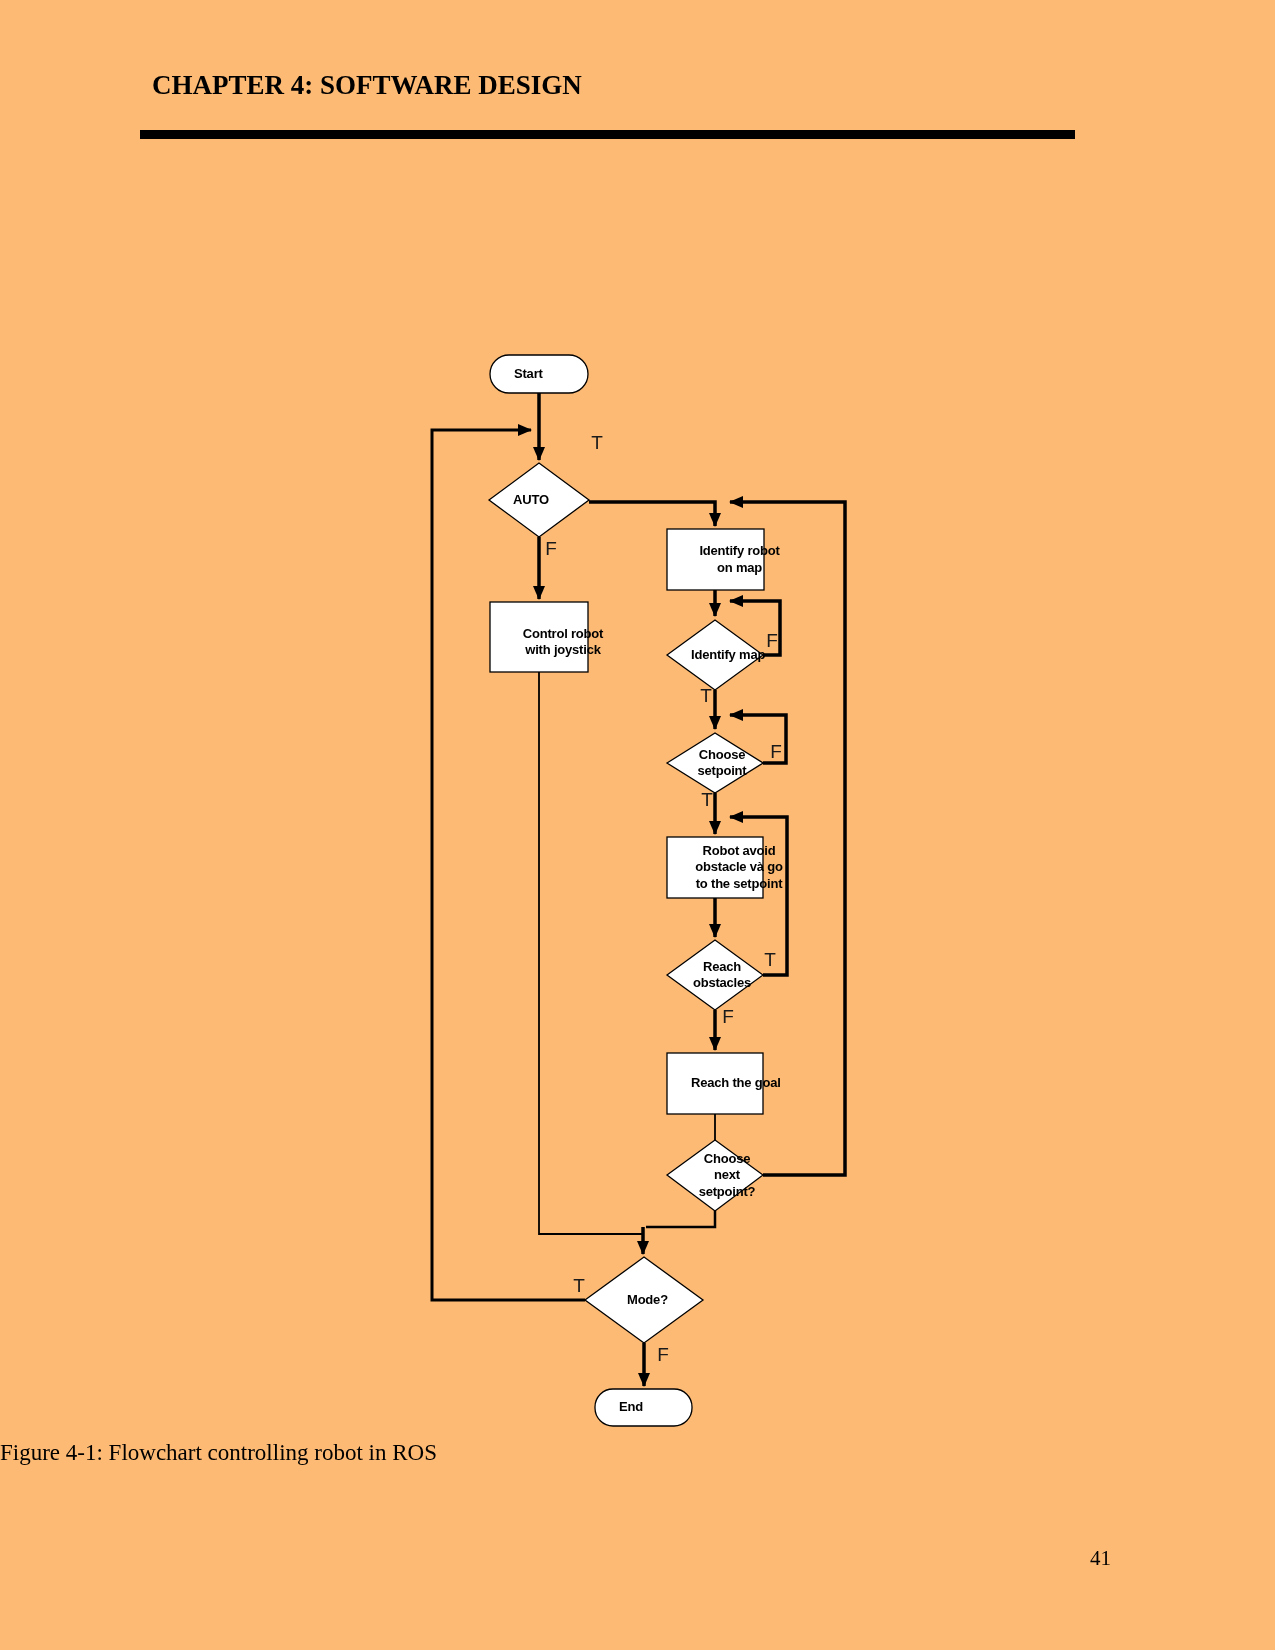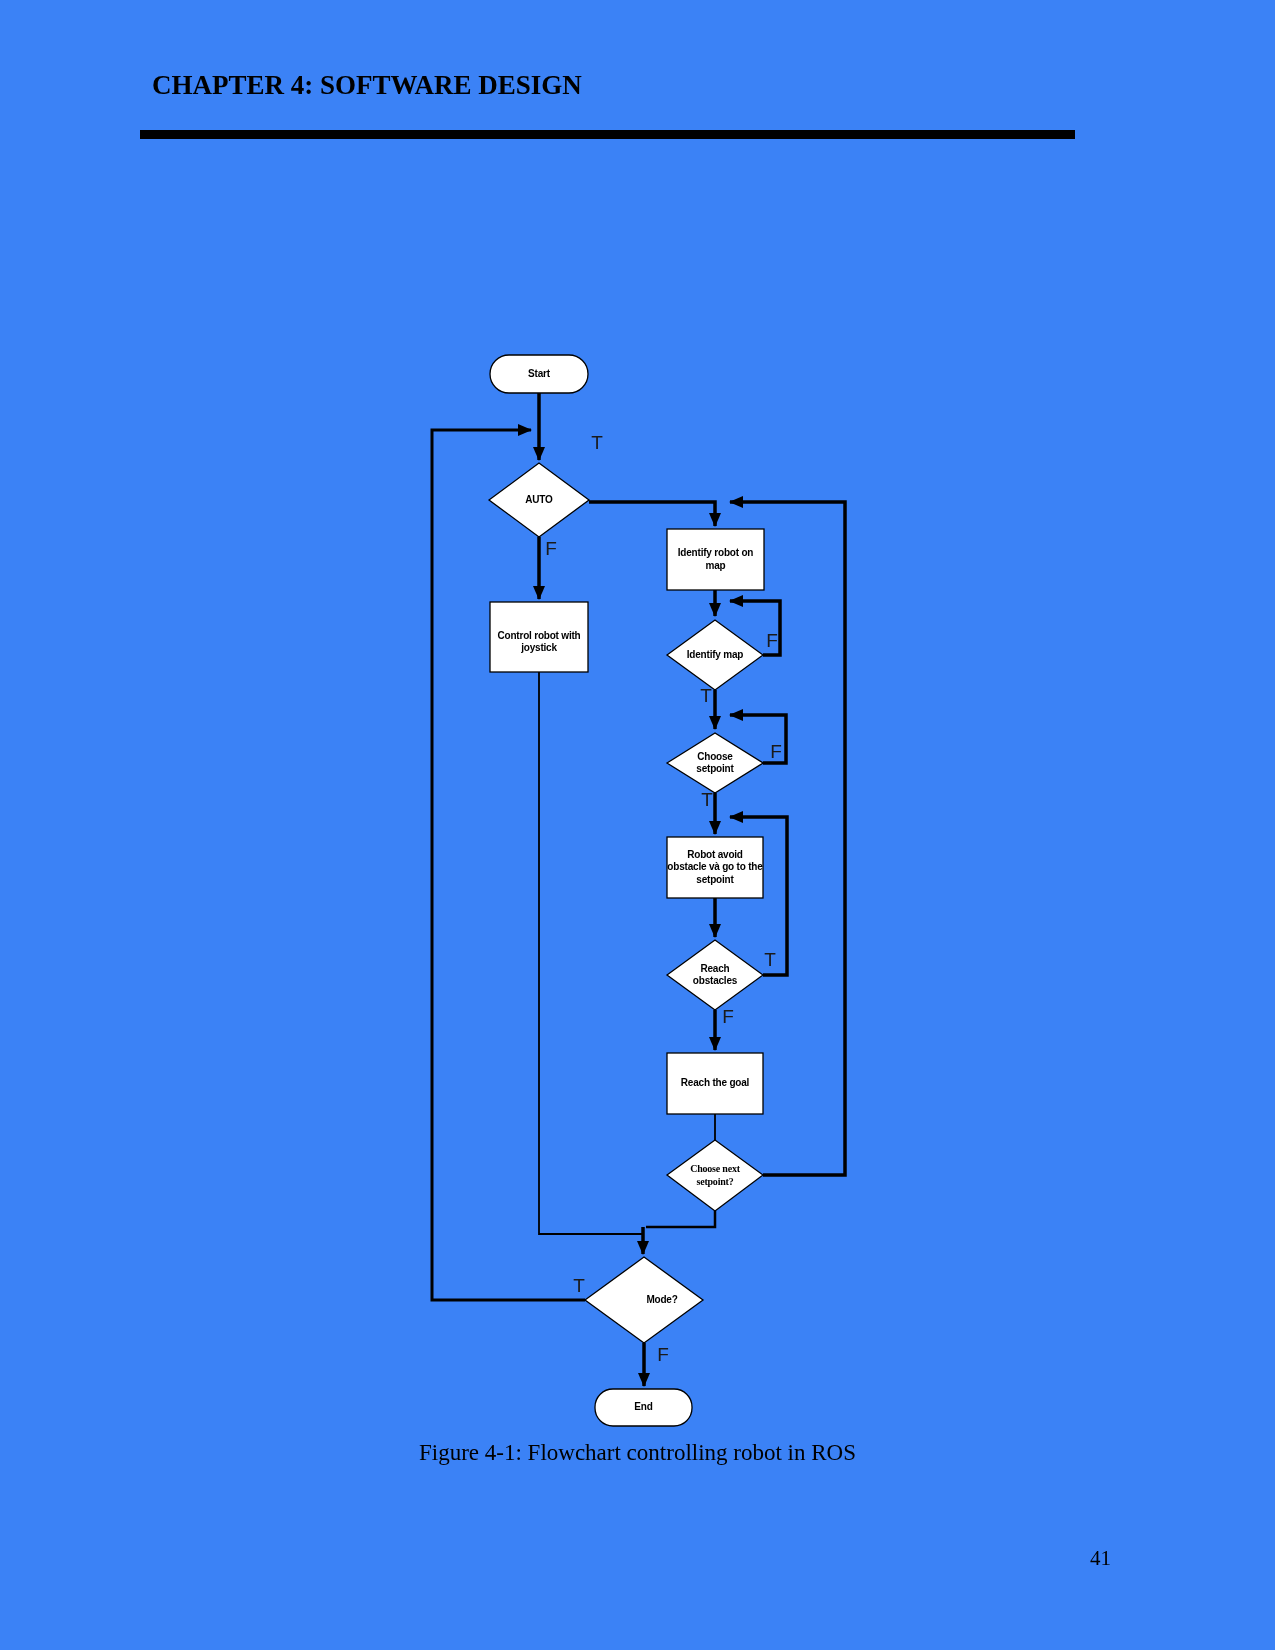--- a/index.html
+++ b/index.html
@@ -1,49 +1,49 @@
 <!DOCTYPE html>
 <html><head>
 <meta charset="utf-8">
 <style>
   html,body{margin:0;padding:0;background:#ffffff;}
-  .page{position:relative;width:1275px;height:1650px;background:#3b82f6;
+  .page{position:relative;width:1275px;height:1650px;background:#fdba74;
         font-family:"Liberation Serif",serif;color:#000;overflow:hidden;}
 
   .running-header{position:absolute;left:152px;top:70px;font-size:27px;font-weight:bold;
                   letter-spacing:0px;white-space:pre;}
   .rule{position:absolute;left:140px;top:130px;width:935px;height:9px;background:#000;}
   .chapter-title{position:absolute;left:0;top:192px;width:1275px;text-align:center;
                  font-size:32px;font-weight:bold;white-space:pre;}
   .section-heading{position:absolute;left:155px;font-size:25px;font-weight:bold;white-space:nowrap;}
   .sec-41{top:248px;}
   .sec-411{top:296px;}
   .sec-num{display:inline-block;}
   .sec-41 .sec-num{min-width:57px;}
   .sec-411 .sec-num{min-width:63px;}
 
-  .figure-caption{position:absolute;left:0;top:1440px;width:1275px;text-align:center;
+  .figure-caption{position:absolute;left:0;top:1440px;width:1275px;
                   font-size:23px;}
   .page-number{position:absolute;left:1090px;top:1546px;font-size:21px;}
 
   
   .chart-svg{position:absolute;left:0;top:0;}
   .chart-svg path{fill:none;stroke:#000;}
   .chart-svg .w35{stroke-width:3.5px;}
   .chart-svg .w30{stroke-width:3px;}
   .chart-svg .w25{stroke-width:2.5px;}
   .chart-svg .w20{stroke-width:1.8px;}
   .chart-svg .shape{fill:#ffffff;stroke:#000;stroke-width:1.3px;}
 
-  .node-label{position:absolute;display:flex;align-items:center;justify-content:center;
+  .node-label{position:absolute;display:flex;align-items:center;justify-content:flex-start;
               text-align:center;font-family:"Liberation Sans",sans-serif;font-weight:bold;
-              font-size:10px;line-height:1.25;letter-spacing:-0.2px;color:#000;}
+              font-size:13px;line-height:1.25;letter-spacing:-0.2px;color:#000;margin-left:24px;}
   .node-label span{display:block;}
   .narrow span{max-width:62px;}
-  .mid span{max-width:72px;font-family:Liberation Serif, serif;}
+  .mid span{max-width:72px;}
   .branch-label{position:absolute;width:24px;height:22px;display:flex;align-items:center;
                 justify-content:center;font-family:"Liberation Sans",sans-serif;
                 font-size:19px;font-weight:400;color:#1a1a1a;}
 </style>
 </head>
 <body>
 
 <div class="page">
 
   <div class="running-header">CHAPTER 4: SOFTWARE DESIGN</div>

